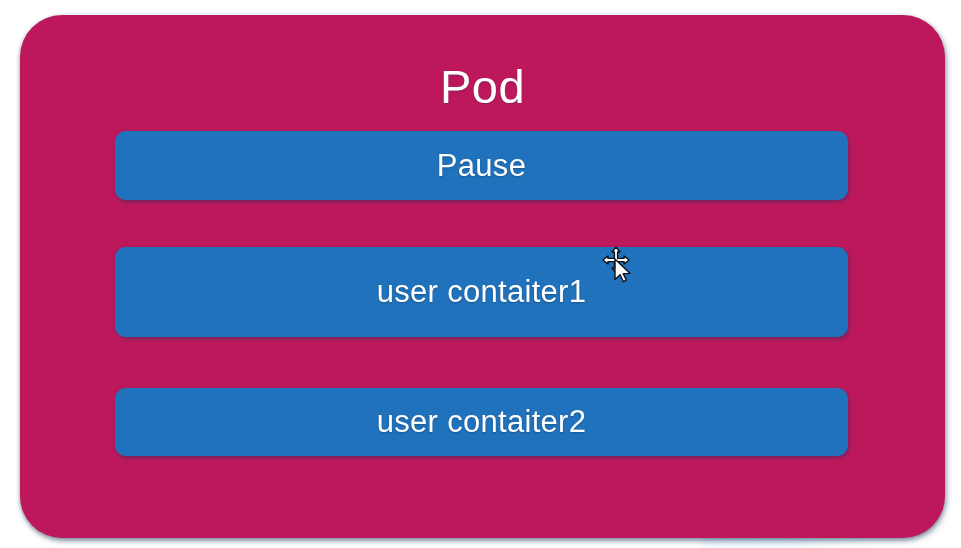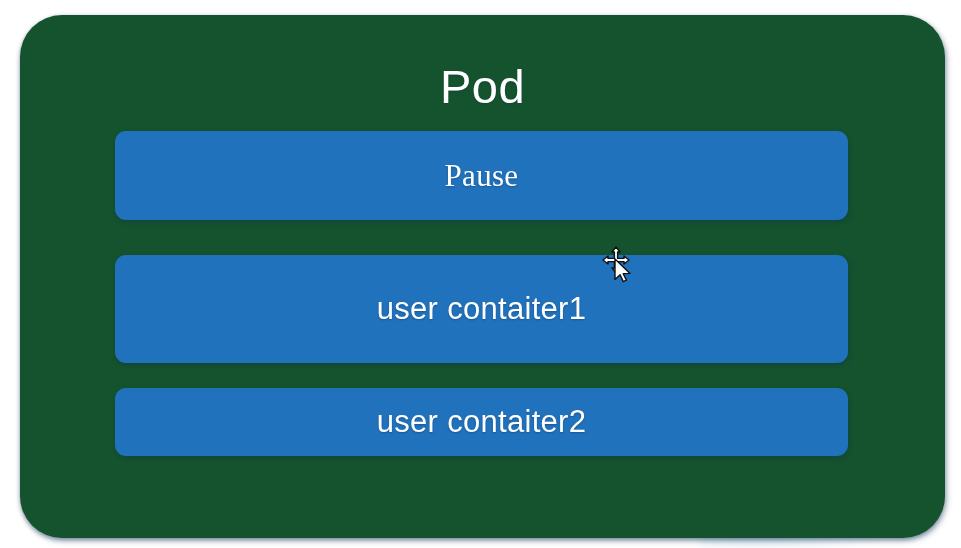--- a/index.html
+++ b/index.html
@@ -31,21 +31,21 @@
     pointer-events: none;
   }
 
   
   .pod {
     position: absolute;
     left: 20px;
     top: 15px;
     width: 925px;
     height: 523px;
-    background: #14532d;
+    background: #be185d;
     border-radius: 42px;
     box-shadow: 0 2px 4px rgba(30, 60, 90, 0.45),
                 2px 3px 6px rgba(40, 70, 100, 0.30);
   }
 
   .pod-title {
     position: absolute;
     left: 0;
     top: 44px;
     width: 100%;
@@ -64,22 +64,22 @@
     position: absolute;
     left: 95px;
     width: 733px;
     background: #2172bc;
     border-radius: 11px;
     box-shadow: 1px 2px 4px rgba(20, 50, 85, 0.45);
     display: flex;
     align-items: center;
     justify-content: center;
   }
-  .container-box.b0 { top: 116px; height: 89px; font-family: Liberation Serif, serif; }
-  .container-box.b1 { top: 240px; height: 108px; }
+  .container-box.b0 { top: 116px; height: 69px; }
+  .container-box.b1 { top: 232px; height: 90px; }
   .container-box.b2 { top: 373px; height: 68px; }
 
   .container-label {
     color: #ffffff;
     font-size: 31px;
     line-height: 36px;
     font-weight: 400;
     letter-spacing: 0.3px;
     text-shadow: 0 1px 2px rgba(15, 45, 80, 0.40);
     white-space: nowrap;

